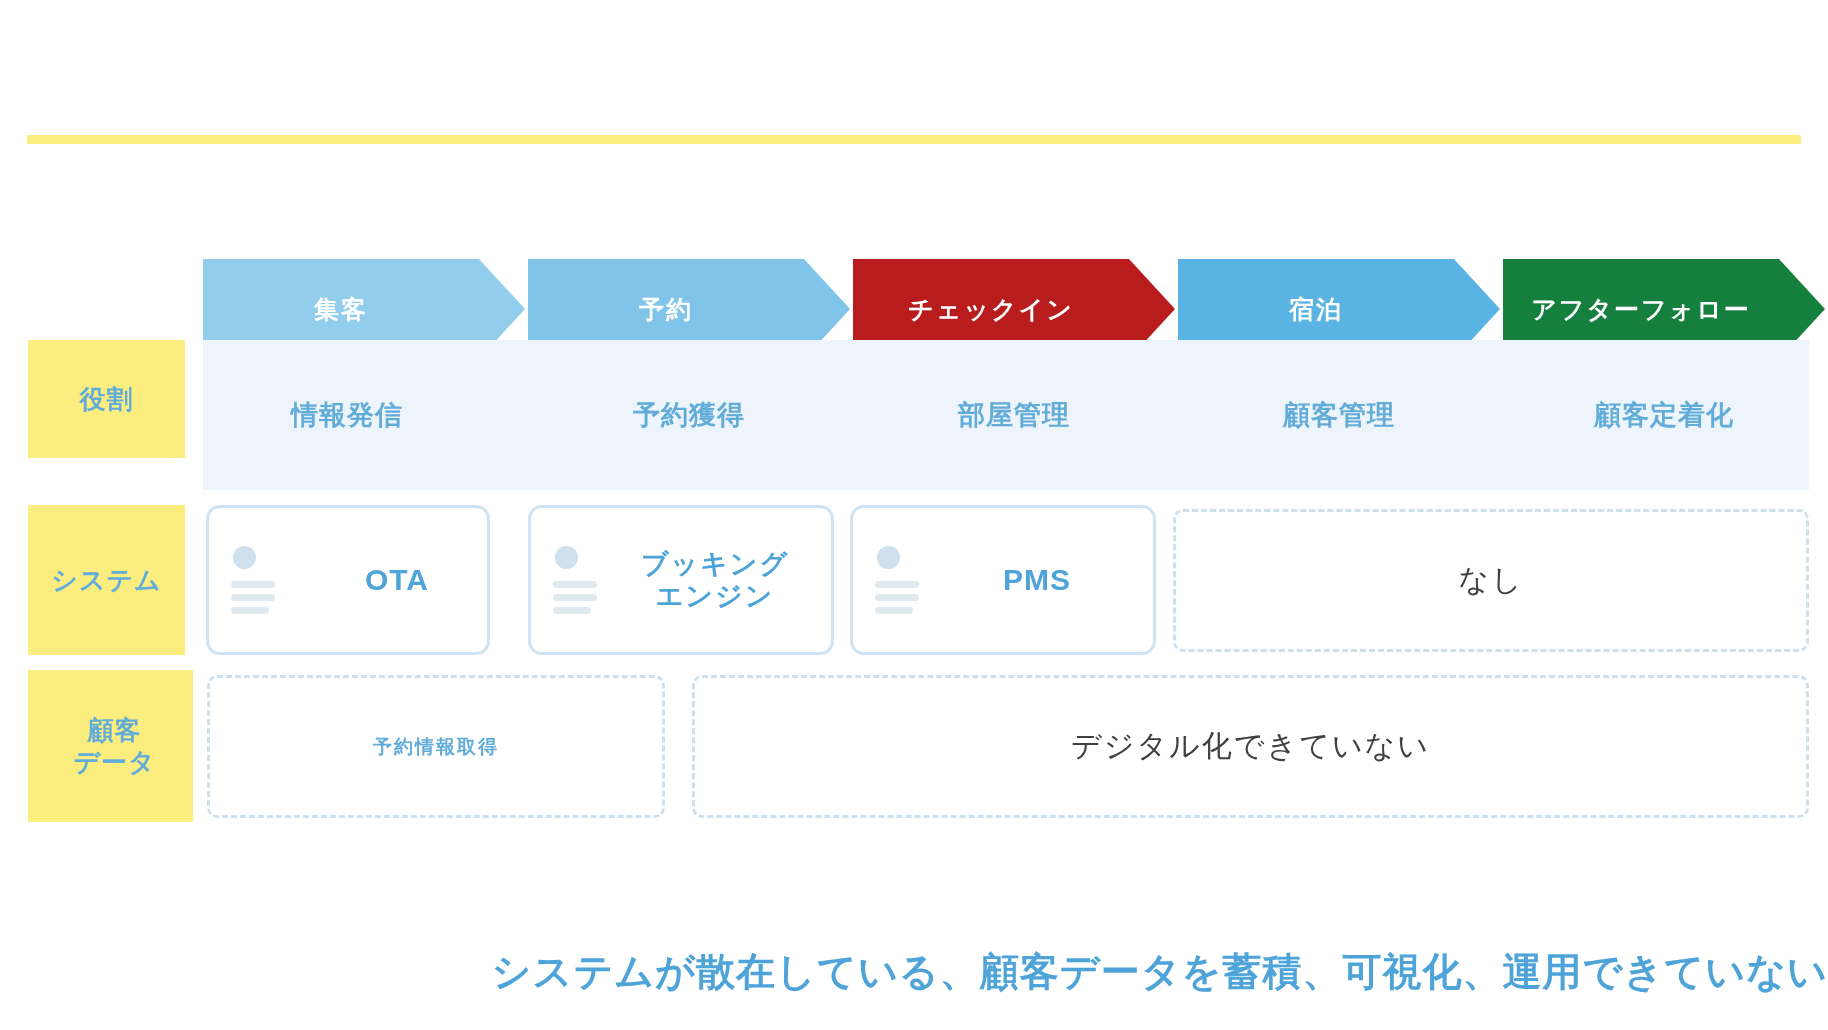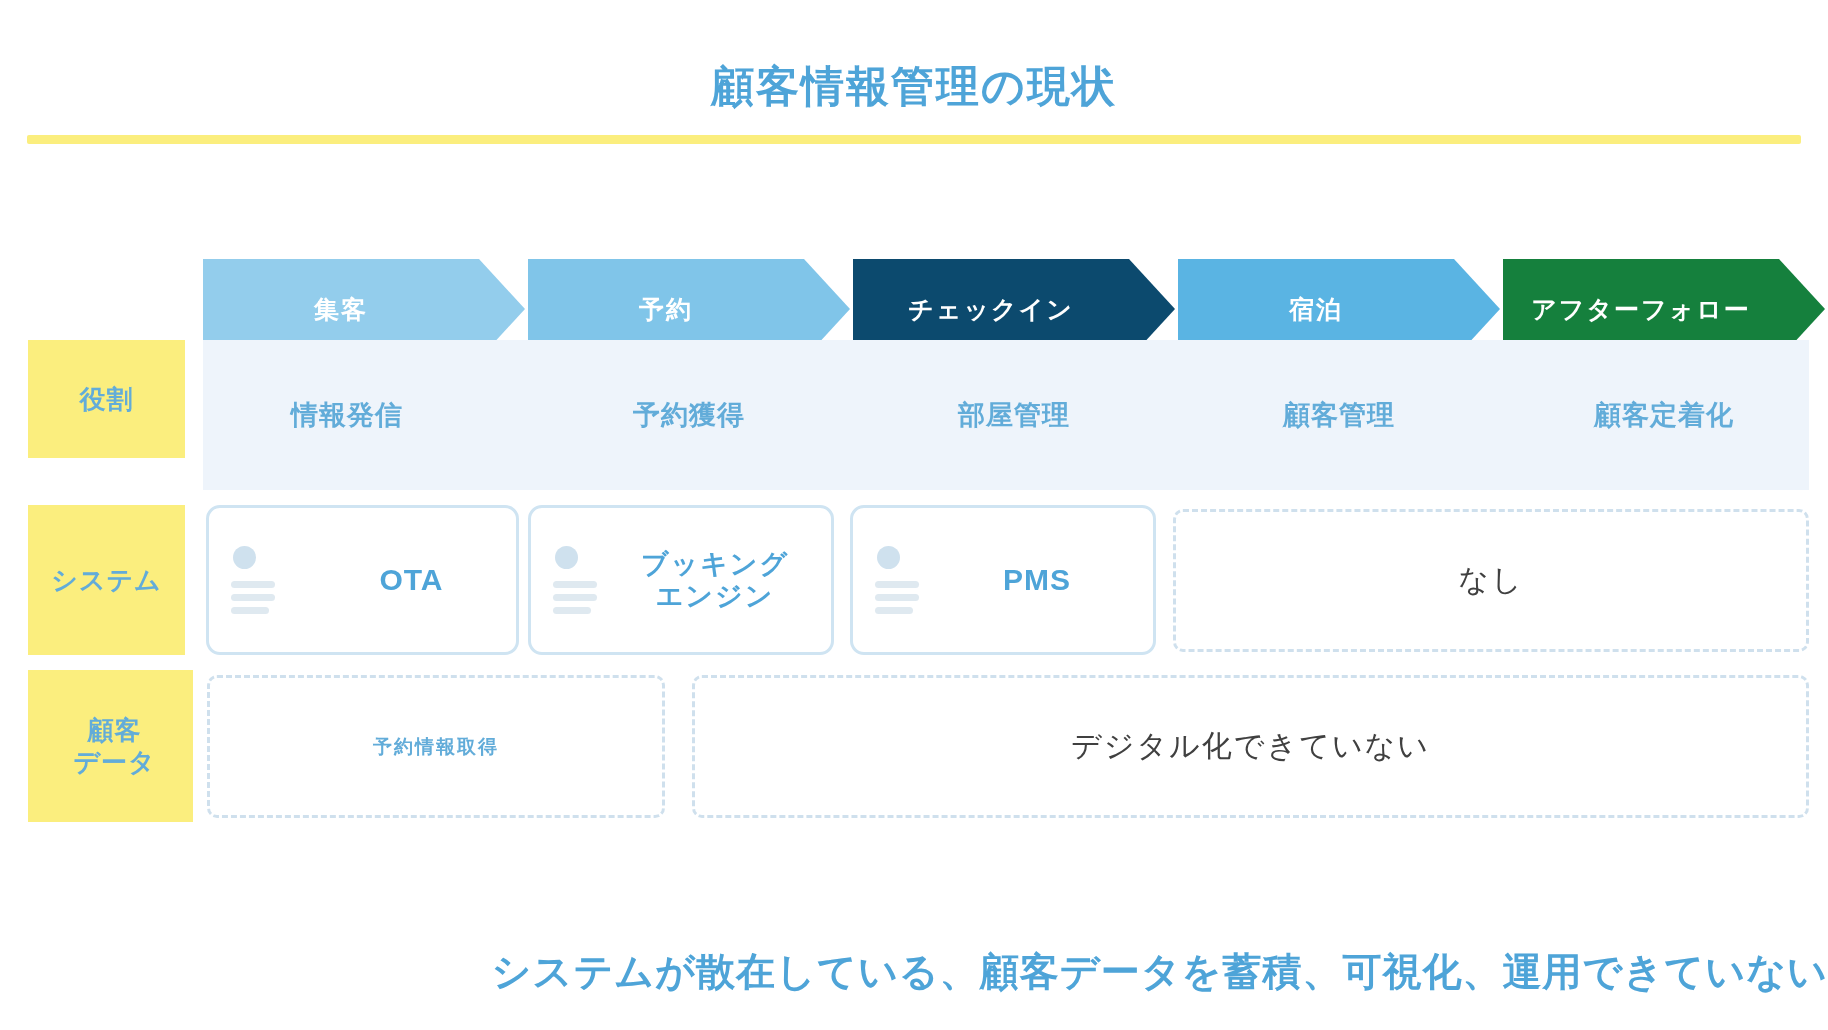--- a/index.html
+++ b/index.html
@@ -94,31 +94,30 @@
   .caption{
     position:absolute;left:0;top:945px;width:1828px;text-align:right;
     color:#4ea4d8;font-size:39px;font-weight:bold;letter-spacing:1px;
   }
 </style>
 </head>
 <body>
 
 <div class="stage">
 
-  <div class="title">顧客情報管理の現状</div>
   <div class="title-rule"></div>
 
   <div class="arrow-row">
     <div class="arrow" id="arrow0" style="left: 203px; width: 322px; background: rgb(147, 205, 236);">
       <span>集客</span>
     </div>
     <div class="arrow" id="arrow1" style="left: 528px; width: 322px; background: rgb(128, 197, 233);">
       <span>予約</span>
     </div>
-    <div class="arrow" id="arrow2" style="left: 853px; width: 322px; background: #0c4a6e;">
+    <div class="arrow" id="arrow2" style="left: 853px; width: 322px; background: #b91c1c;">
       <span>チェックイン</span>
     </div>
     <div class="arrow" id="arrow3" style="left: 1178px; width: 322px; background: rgb(90, 180, 227);">
       <span>宿泊</span>
     </div>
     <div class="arrow" id="arrow4" style="left: 1503px; width: 322px; background: #15803d;">
       <span>アフターフォロー</span>
     </div>
   </div>
 
@@ -139,21 +138,21 @@
     <span>顧客管理</span>
   </div>
   <div class="role-cell" style="left:1503px;width:322px;">
     <span>顧客定着化</span>
   </div>
 
   <div class="ylabel" style="top:505px;height:150px;">
     <span>システム</span>
   </div>
 
-  <div class="sys-card" style="left:206px;width:313px;gap:30px;">
+  <div class="sys-card" style="left:206px;width:284px;gap:30px;">
     <div class="sys-icon">
       <div class="dot"></div>
       <div class="bar b1"></div>
       <div class="bar b2"></div>
       <div class="bar b3"></div>
     </div>
     <div class="sys-label">OTA</div>
   </div>
 
   <div class="sys-card" style="left:528px;width:306px;">

